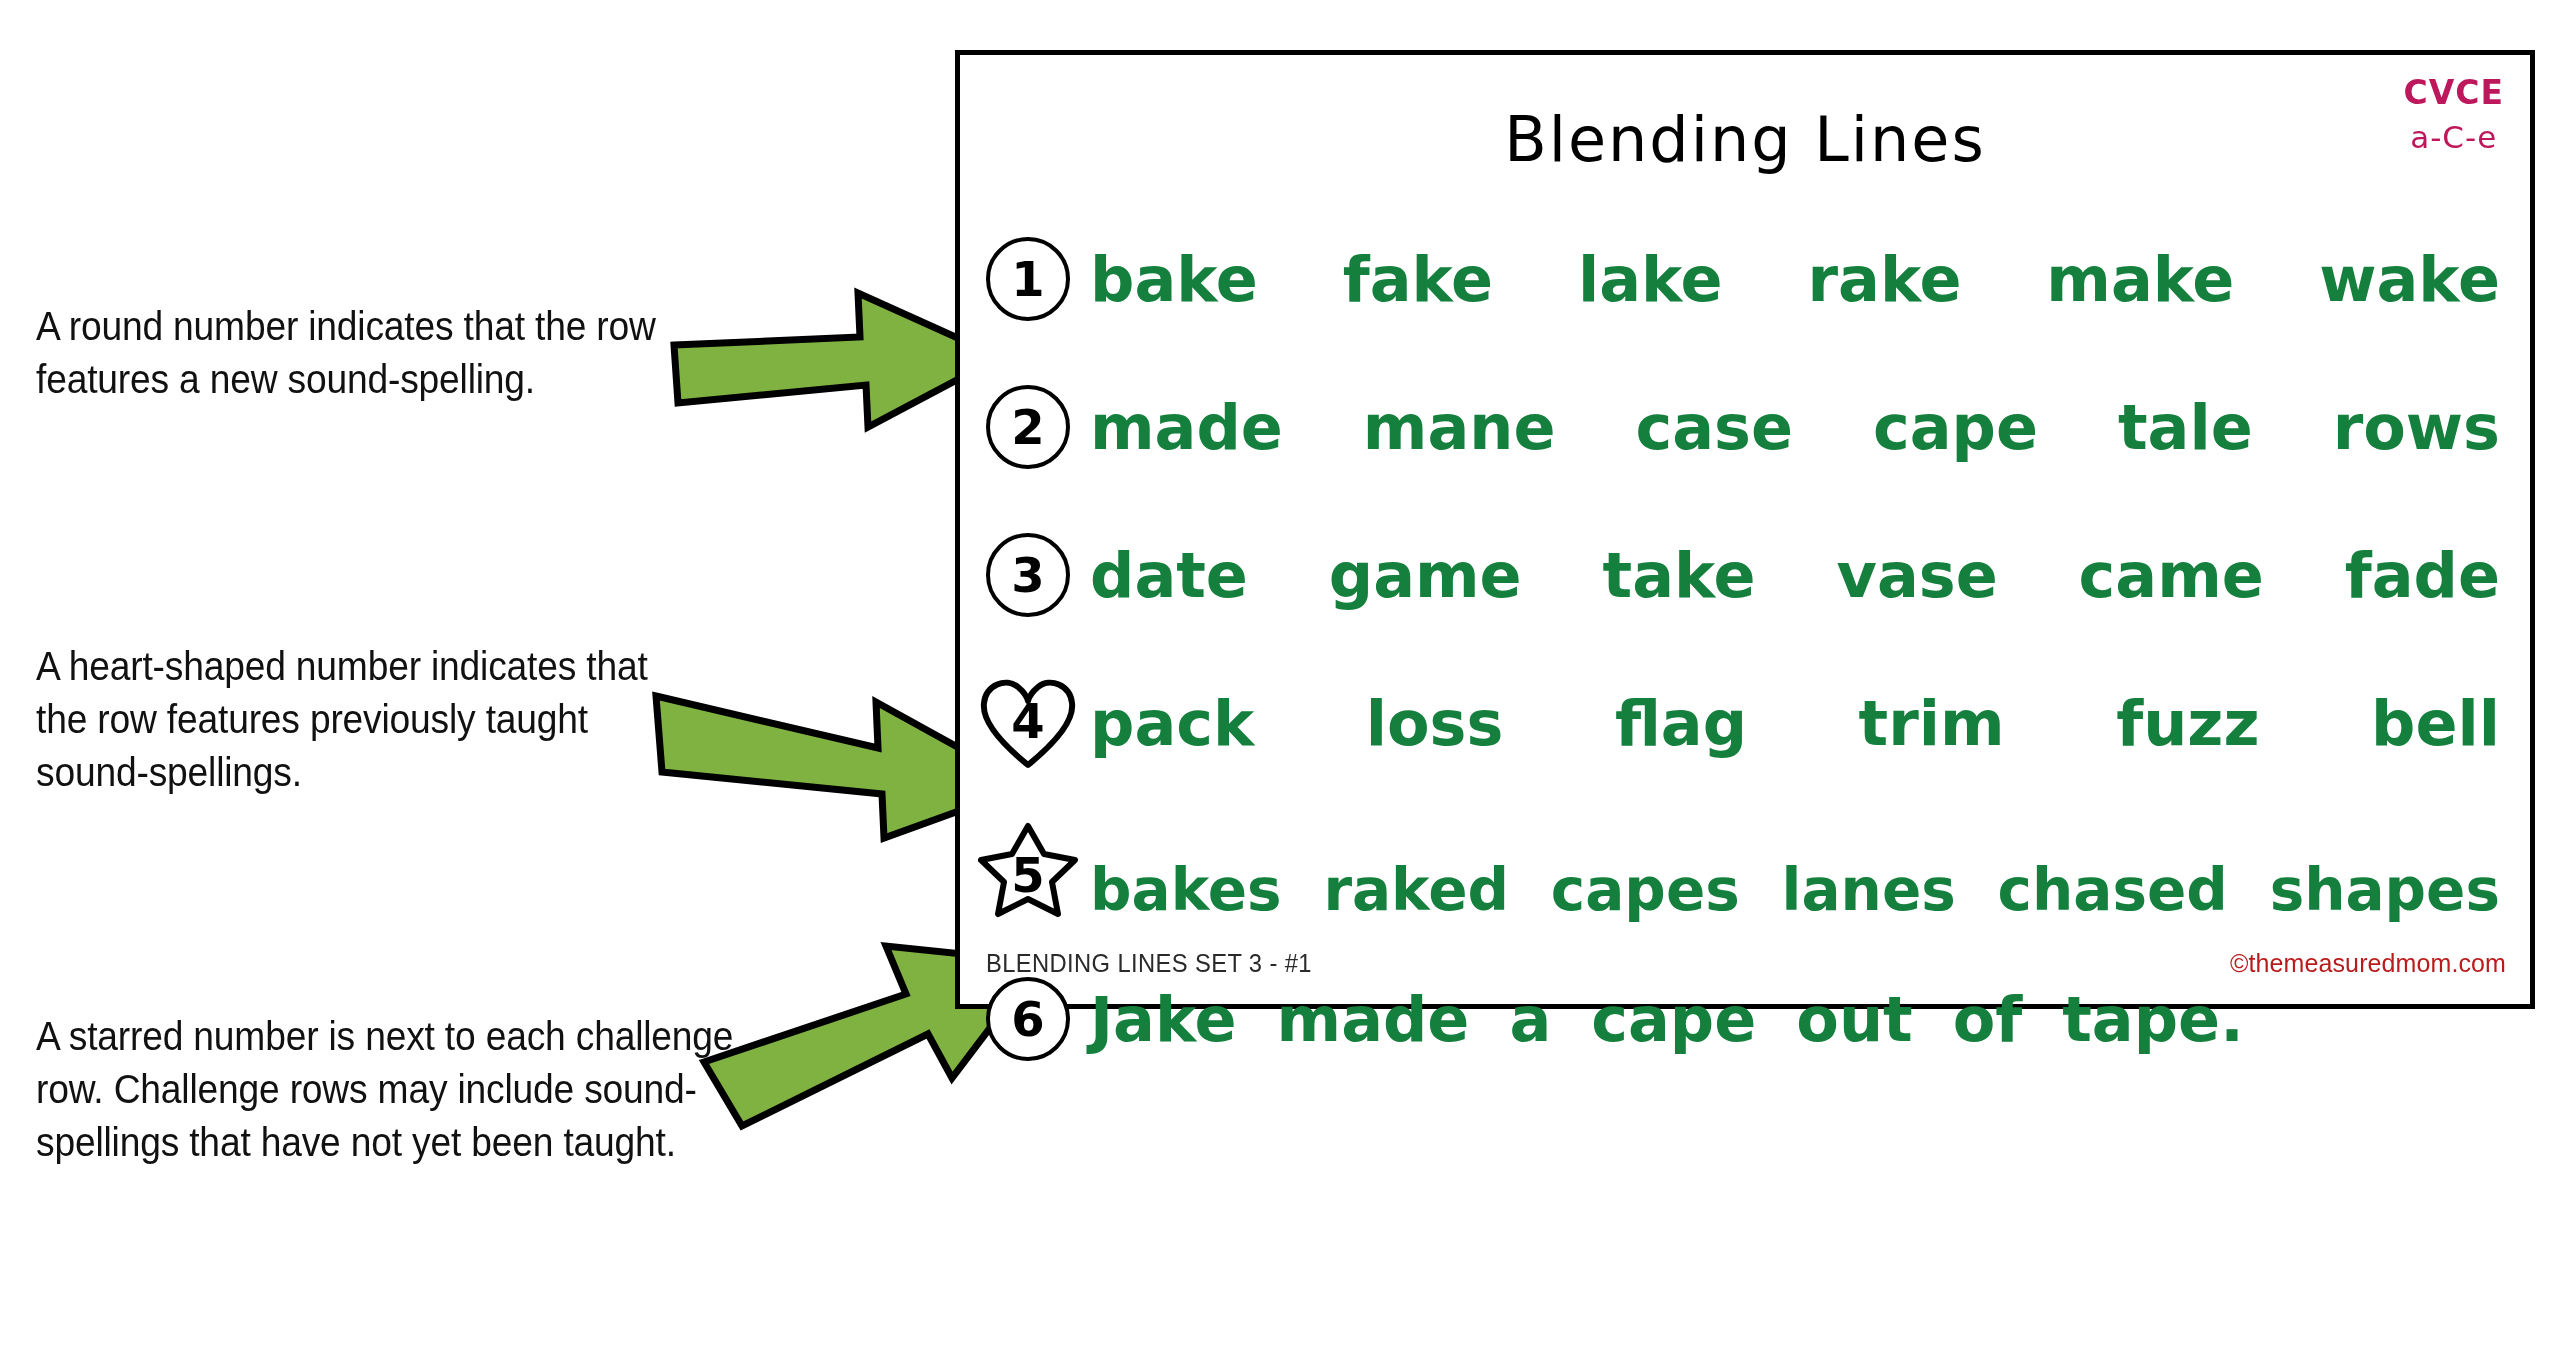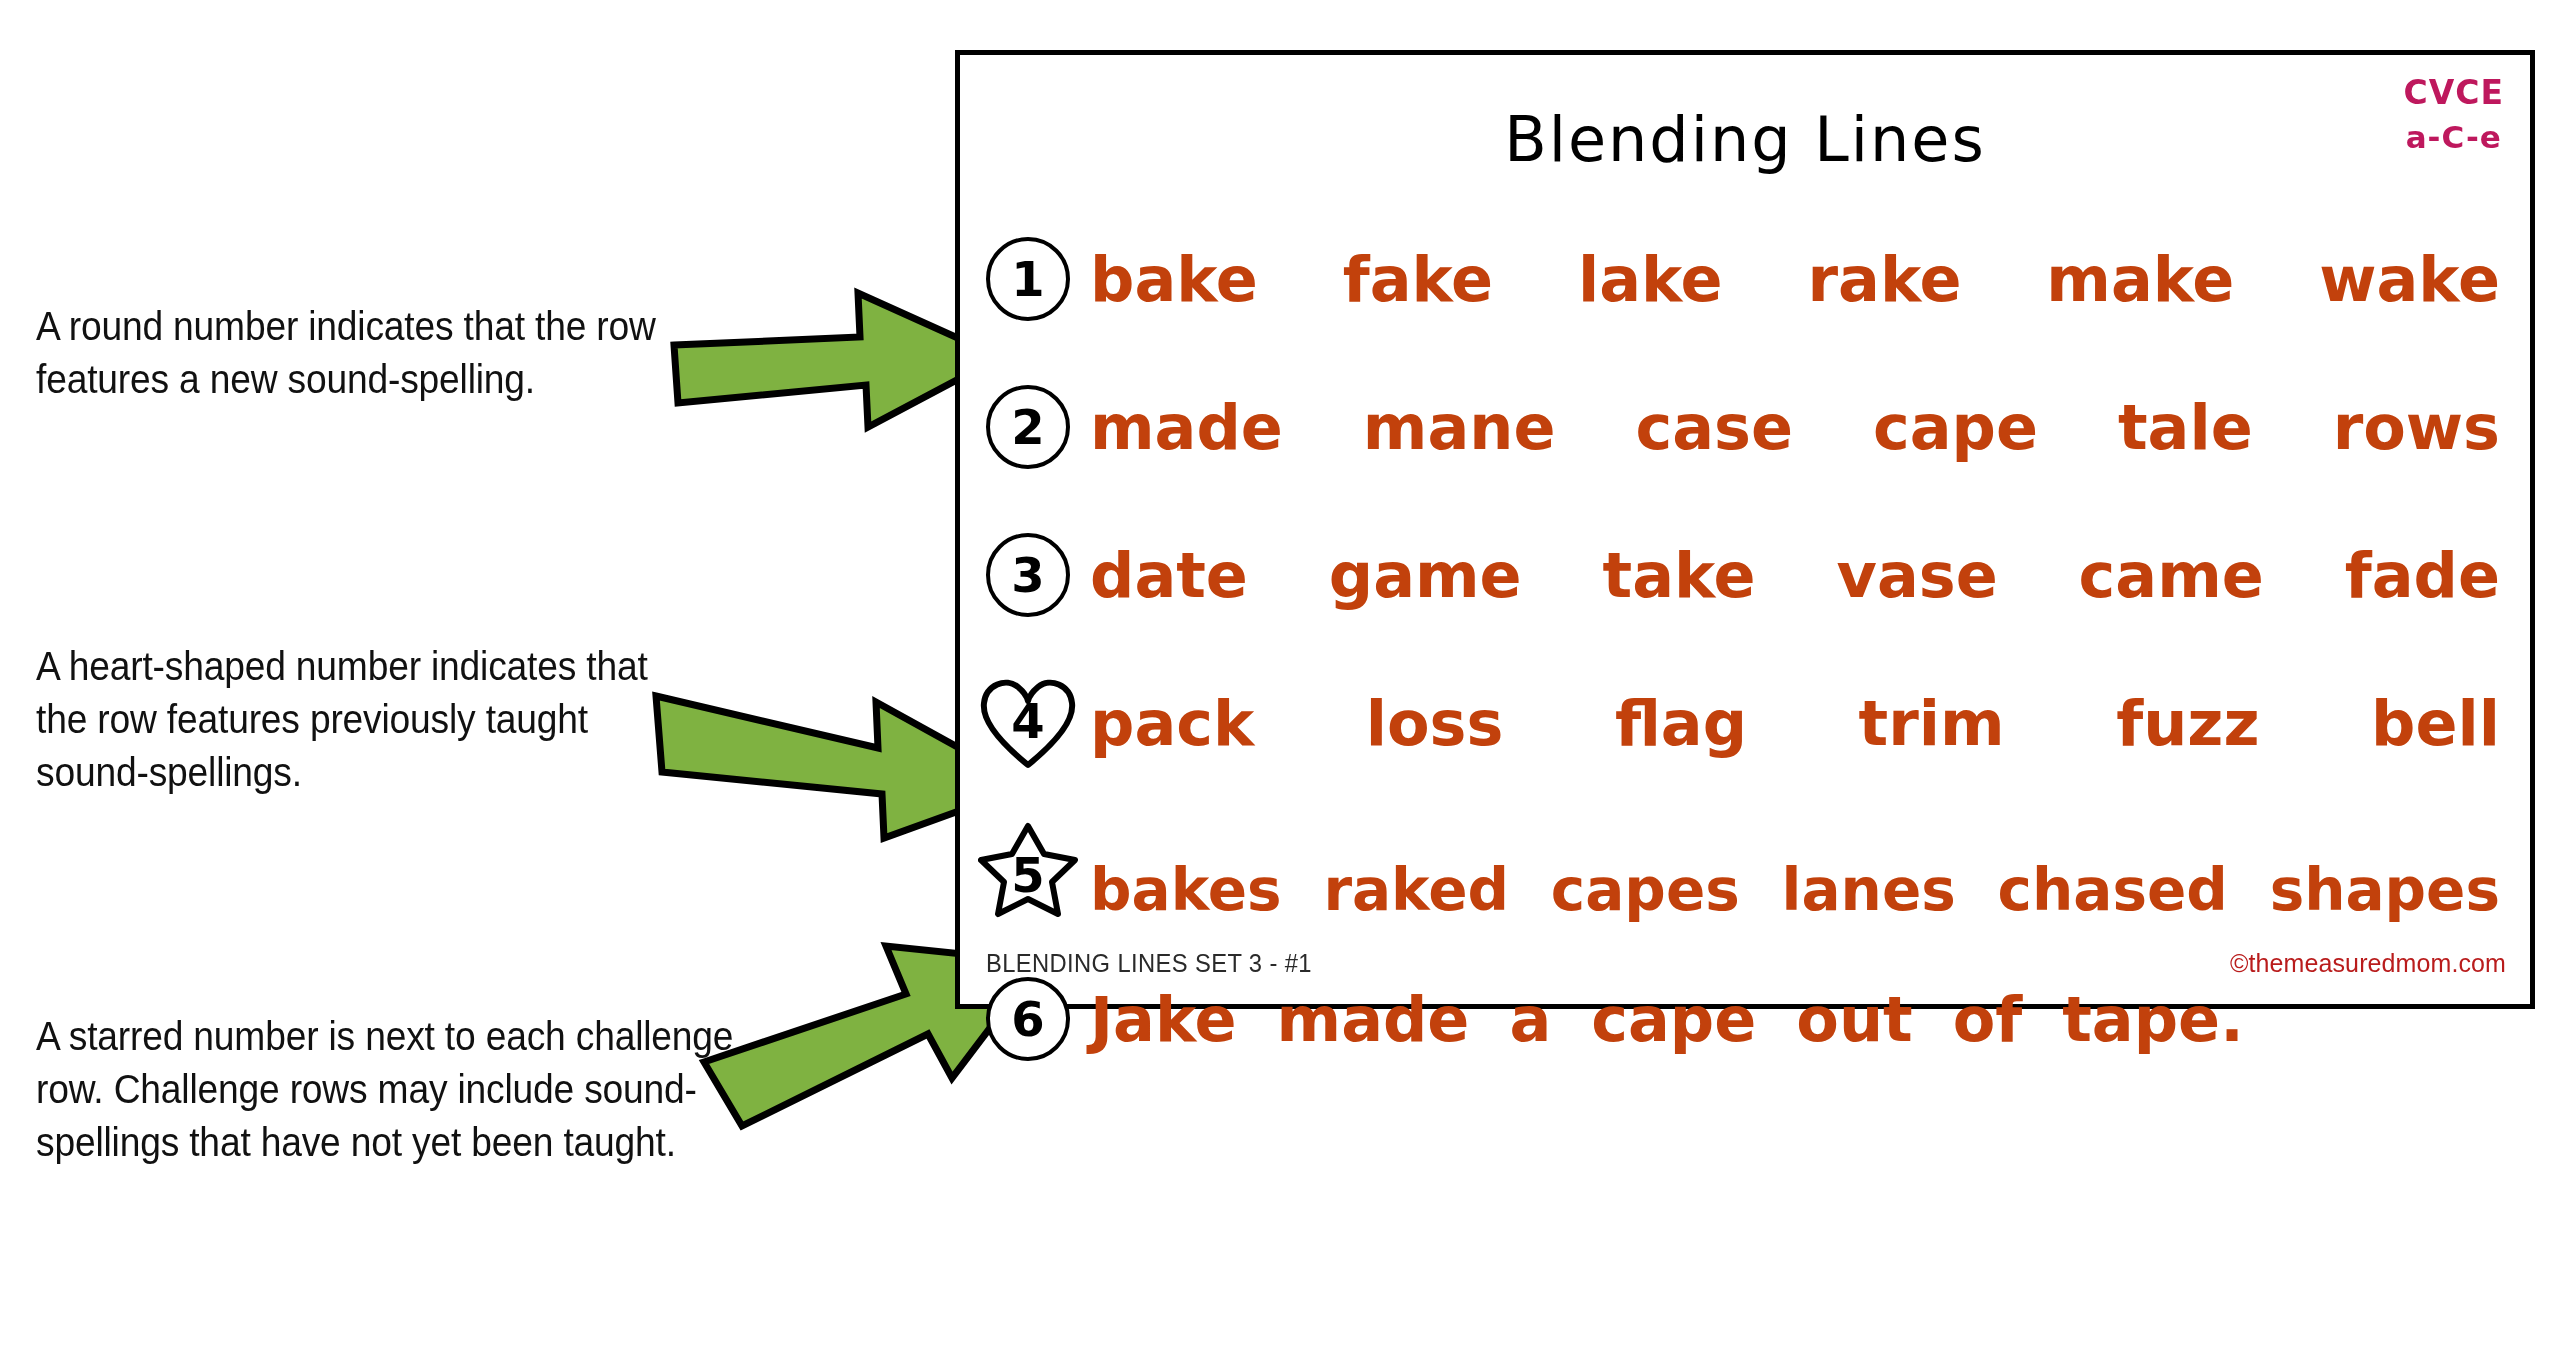--- a/index.html
+++ b/index.html
@@ -76,21 +76,21 @@
     color: #be185d;
   }
   .corner-tag .tag-main {
     font-size: 33px;
     font-weight: 700;
     letter-spacing: 1px;
     display: block;
   }
   .corner-tag .tag-sub {
     font-size: 31px;
-    font-weight: 700;
+    font-weight: 400;
     letter-spacing: 1px;
     display: block;
     margin-top: 7px;
   }
 
   
   #rows {
     position: absolute;
     top: 150px;
     left: 0;
@@ -143,21 +143,21 @@
   .badge.star  .badge-num { transform: translateY(4px); }
 
   
   .words {
     display: flex;
     align-items: center;
     flex: 1 1 auto;
     font-family: "DejaVu Sans", sans-serif;
     font-size: 62px;
     font-weight: 700;
-    color: #c2410c;
+    color: #15803d;
     letter-spacing: 0px;
   }
   .words.spread { justify-content: space-between; padding-right: 30px; }
   .words .word { white-space: pre; }
   .words.sentence { gap: 16px; }
   .words.sentence .word { margin-right: 24px; }
   .row.r5 .words { font-size: 58px; margin-top: 38px; }
   .row.r6 .words { font-size: 62px; }
 
   

